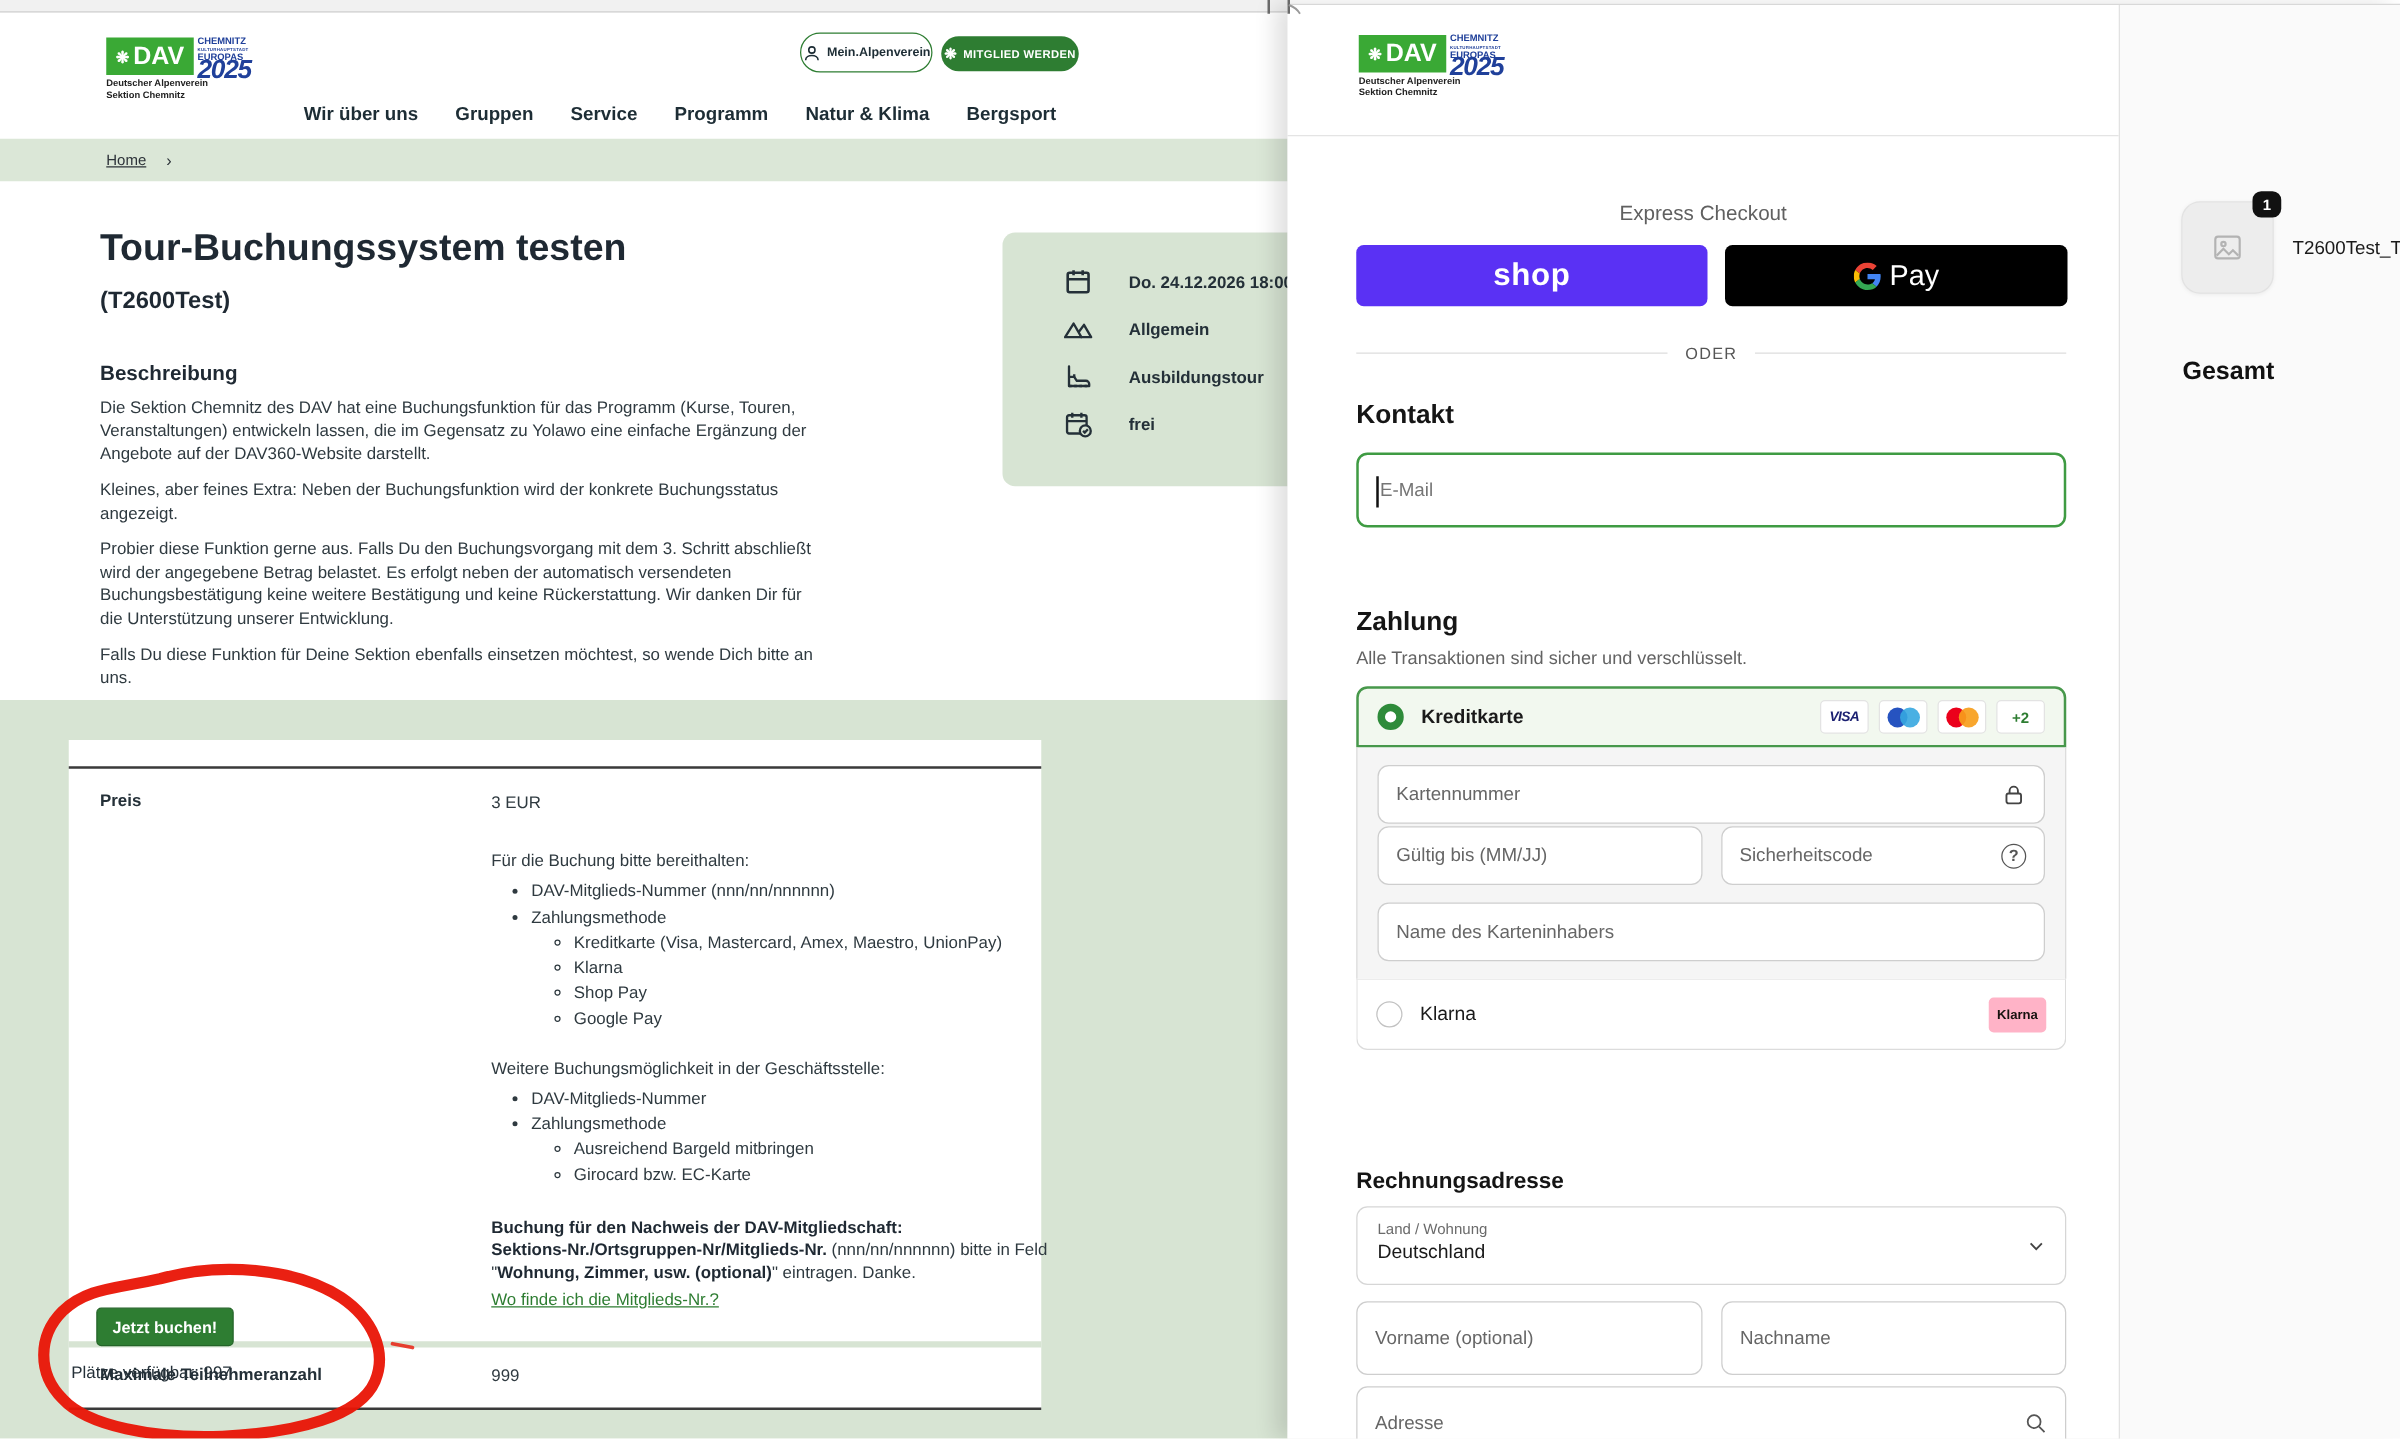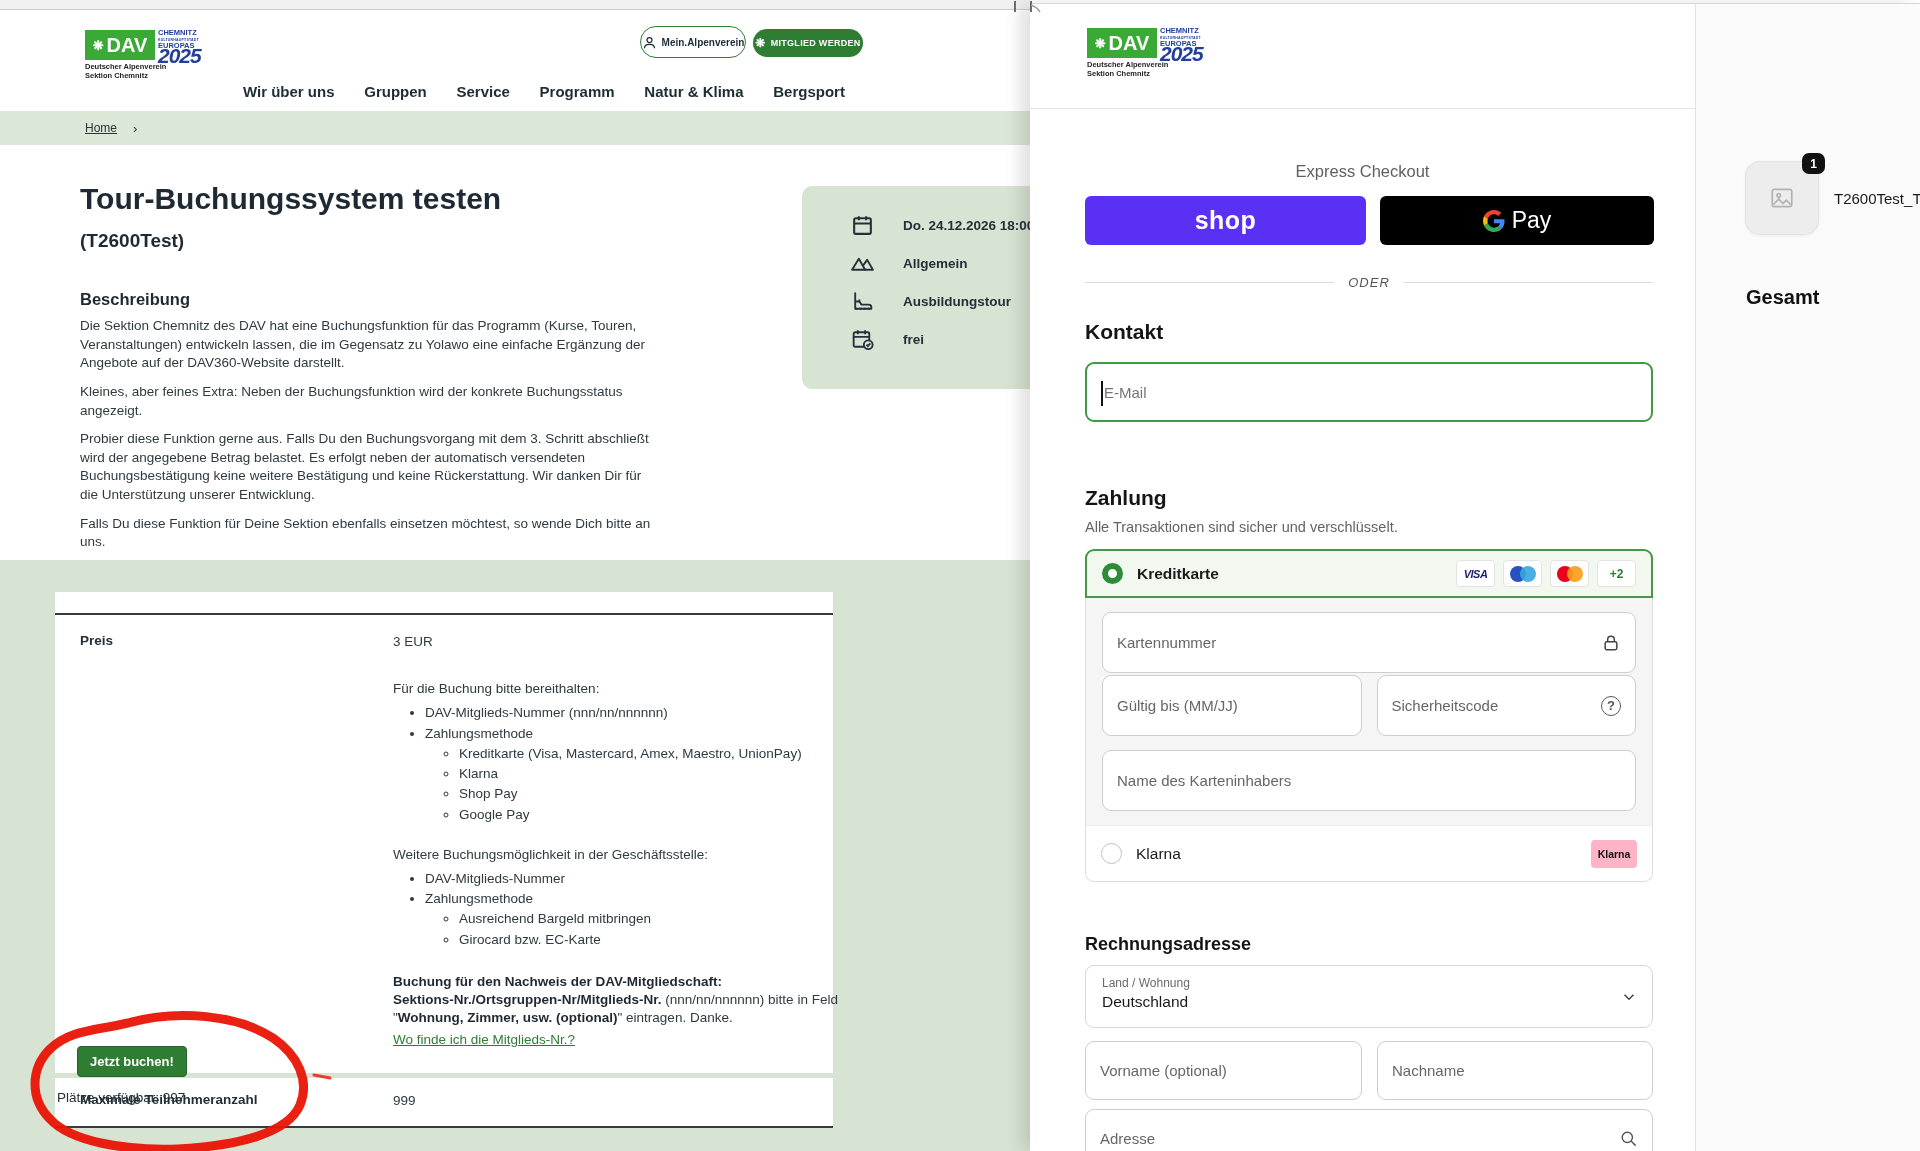--- a/index.html
+++ b/index.html
@@ -82,21 +82,21 @@
                  color:#fff; font-size:12px; font-weight:bold; display:flex; align-items:center; justify-content:center; padding:0 5px; }
   .item-title { position:absolute; left:138px; top:186px; width:87px; font-size:15px; color:#1a1a1a; white-space:nowrap; overflow:hidden; }
   .gesamt { position:absolute; left:50px; top:282px; font-size:20px; font-weight:bold; color:#111; }
 
   .express-label { position:absolute; left:0; top:158px; width:665px; text-align:center; font-size:16.5px; color:#606060; }
   .btn-shop { position:absolute; left:55px; top:192px; width:281px; height:49px; background:#5a31f4; border:none; border-radius:6px;
               color:#fff; font-size:25px; font-weight:bold; cursor:pointer; font-family:inherit; letter-spacing:.5px; }
   .btn-gpay { position:absolute; left:350px; top:192px; width:274px; height:49px; background:#000; border:none; border-radius:6px;
               color:#fff; display:flex; align-items:center; justify-content:center; gap:7px; cursor:pointer; }
   .btn-gpay .pay-txt { font-size:23px; color:#fff; font-family:inherit; }
-  .oder { position:absolute; left:55px; top:271px; width:568px; display:flex; align-items:center;font-style:italic; }
+  .oder { position:absolute; left:55px; top:271px; width:568px; display:flex; align-items:center; }
   .oder .line { flex:1; border-top:1px solid #ddd; }
   .oder .txt { padding:0 14px; font-size:13px; color:#555; letter-spacing:1px; }
 
   .h-kontakt { position:absolute; left:55px; top:316px; font-size:21px; font-weight:bold; color:#151515; }
   .email-wrap { position:absolute; left:55px; top:358px; width:568px; height:60px; border:2px solid #3f9b43; border-radius:9px; background:#fff; }
   .email-wrap input { width:100%; height:100%; border:none; outline:none; background:transparent; padding-left:17px; font-size:15px; font-family:inherit; color:#222; }
   .email-wrap .caret { position:absolute; left:14px; top:17px; width:1.5px; height:25px; background:#111; }
   input::placeholder { color:#757575; opacity:1; }
 
   .h-zahlung { position:absolute; left:55px; top:482px; font-size:21px; font-weight:bold; color:#151515; }
@@ -112,21 +112,21 @@
   .visa-txt { font-size:11px; font-weight:800; font-style:italic; color:#1a1f71; letter-spacing:-.5px; }
   .cc2 { position:relative; width:26px; height:16px; }
   .cc2 i { position:absolute; top:0; width:16px; height:16px; border-radius:50%; display:block; }
   .maestro .l { left:0; background:#2653c0; }
   .maestro .r { left:10px; background:#36a7e0; opacity:.9; }
   .mc .l { left:0; background:#eb001b; }
   .mc .r { left:10px; background:#f79e1b; opacity:.92; }
   .plus2 { font-size:12px; font-weight:bold; color:#2e7d32; }
 
   .cc-body { background:#f5f5f5; border-left:1px solid #dcdcdc; border-right:1px solid #dcdcdc; padding:14px 16px; }
-  .field { height:61px; background:#fff; border:1px solid #cecece; border-radius:9px; display:flex; align-items:center; padding:0 14px; }
+  .field { height:47px; background:#fff; border:1px solid #cecece; border-radius:9px; display:flex; align-items:center; padding:0 14px; }
   .field input { flex:1; border:none; outline:none; font-size:15px; font-family:inherit; background:transparent; color:#222; min-width:0; }
   .field input::placeholder { color:#666; }
   .field-row { display:flex; gap:15px; margin-top:2px; }
   .field-row .field { flex:1; }
   .mt { margin-top:14px; }
   .qmark { width:20px; height:20px; border:1.5px solid #555; border-radius:50%; color:#555; font-size:13px; font-weight:bold;
            display:flex; align-items:center; justify-content:center; flex:none; }
   .klarna-row { height:57px; background:#fff; border:1px solid #dcdcdc; border-top:1px solid #ececec; border-radius:0 0 9px 9px;
                 display:flex; align-items:center; padding:0 15px; cursor:pointer; }
   .klarna-badge { margin-left:auto; width:46px; height:28px; background:#ffb3c7; border-radius:4px; display:flex; align-items:center; justify-content:center;

